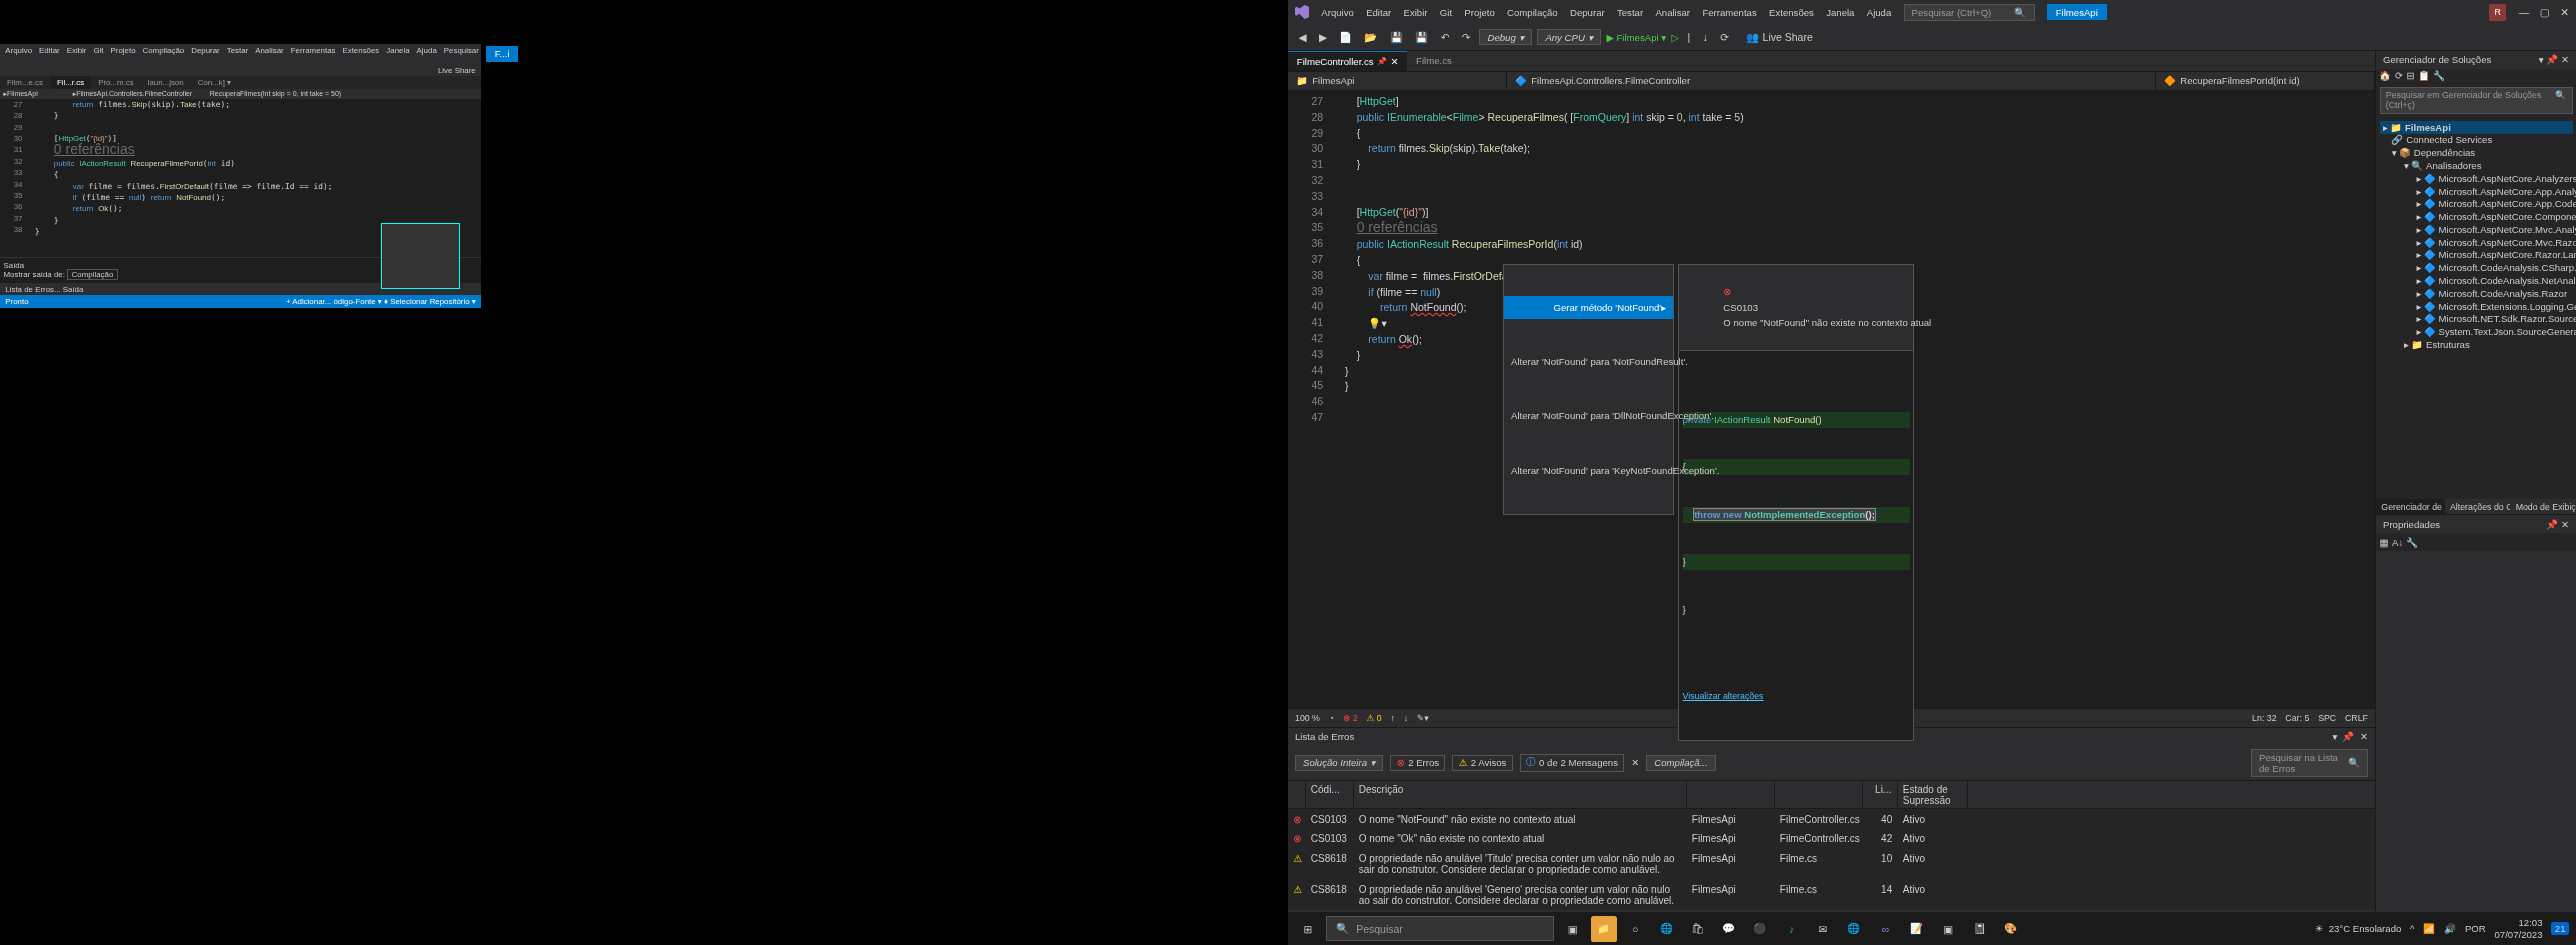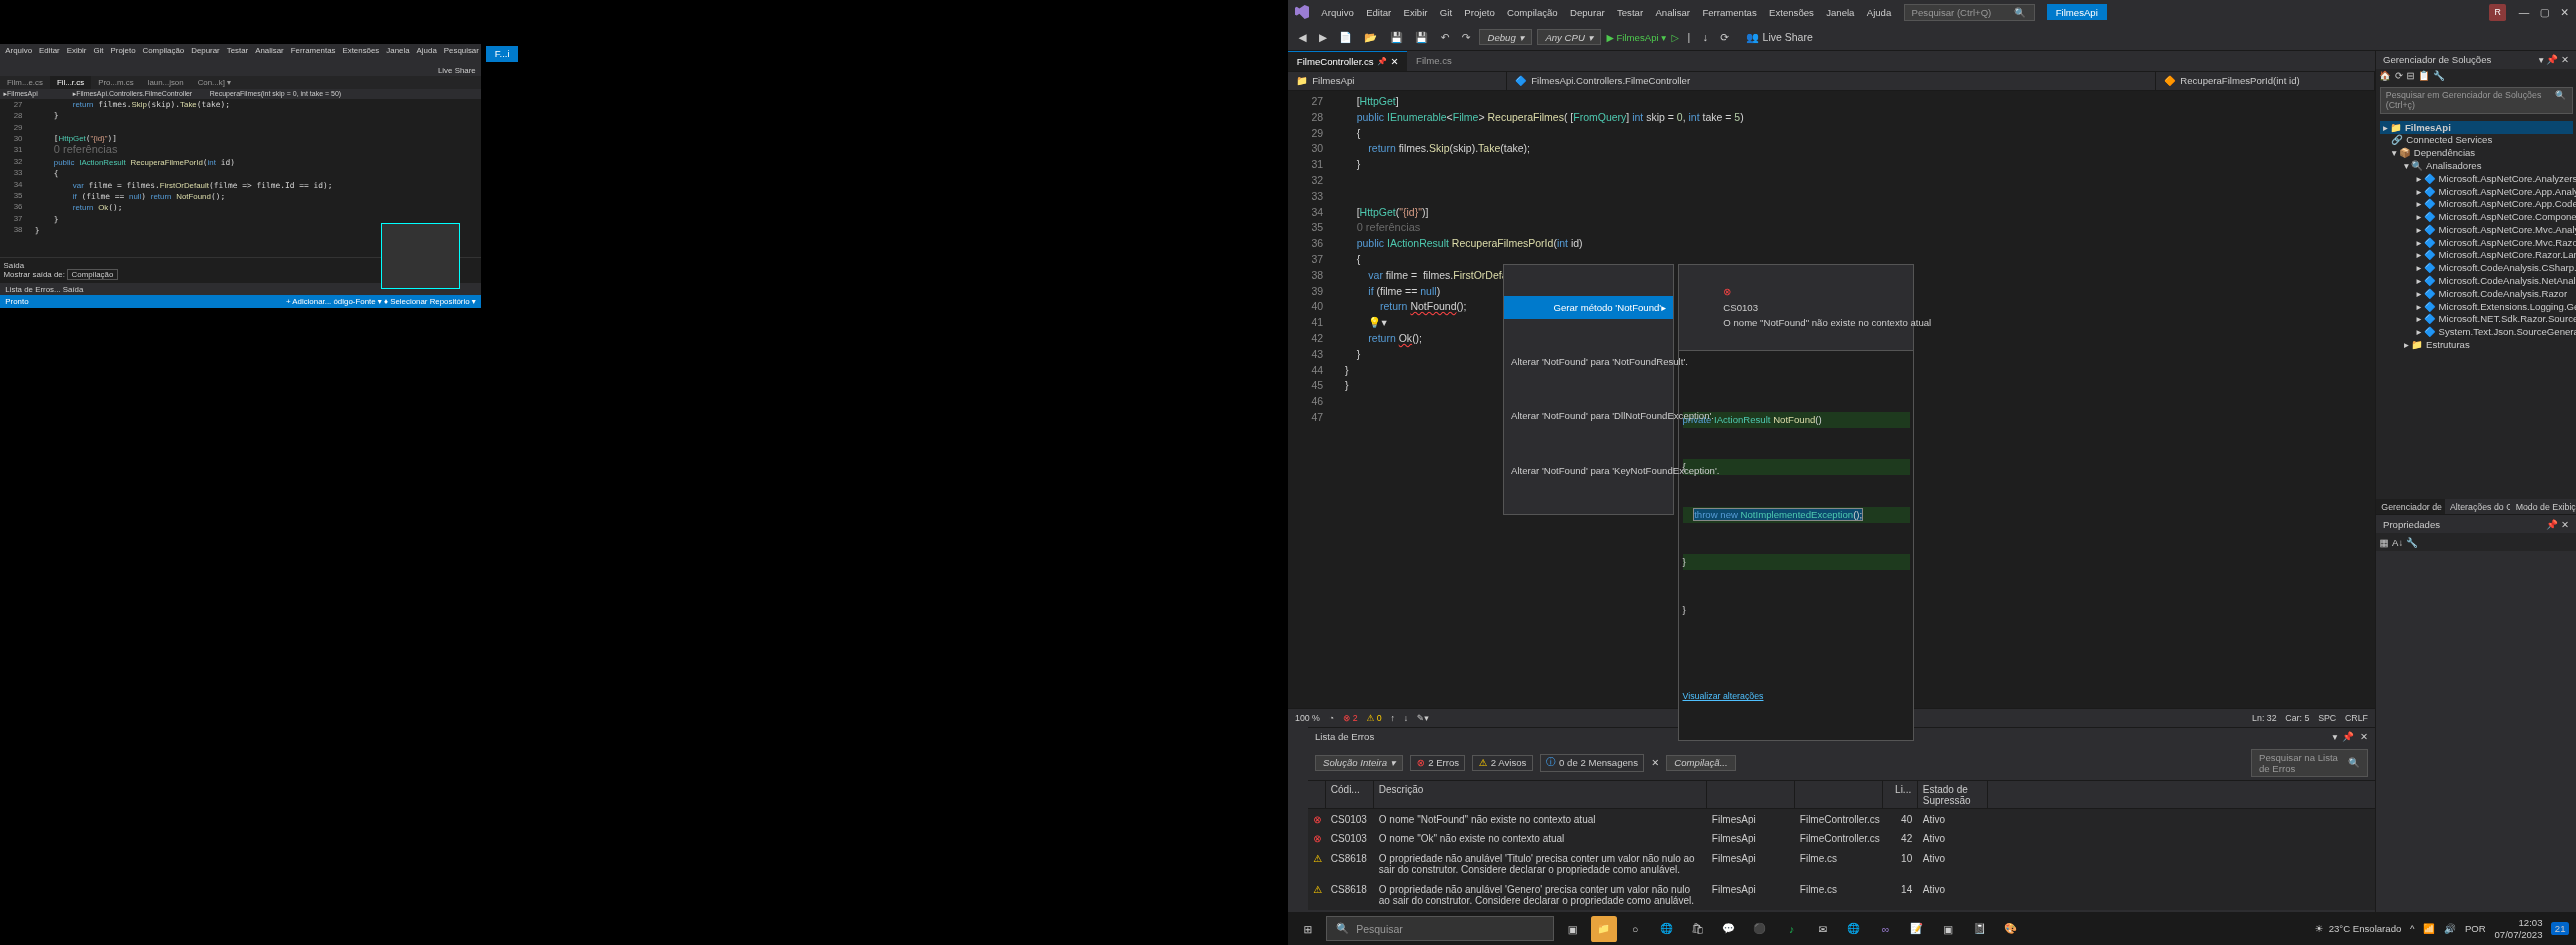--- a/index.html
+++ b/index.html
@@ -50,42 +50,42 @@
 
 .code-editor { flex: 1; display: flex; background: #1e1e1e; font-family: Consolas, monospace; font-size: 10.5px; position: relative; }
 .gutter { width: 44px; background: #1e1e1e; color: #858585; text-align: right; padding-right: 8.8px; line-height: 15.8px; padding-top: 3.5px; }
 .fold-gutter { width: 13px; background: #1e1e1e; }
 .code-content { flex: 1; white-space: pre; line-height: 15.8px; padding-top: 3.5px; color: #d4d4d4; position: relative; }
 .kw { color: #569cd6; }
 .type { color: #4ec9b0; }
 .str { color: #d69d85; }
 .method { color: #dcdcaa; }
 .num { color: #b5cea8; }
-.ref-txt { color: #6a6a6a; font-size: 11px; }
+.ref-txt { color: #6a6a6a; font-size: 14px; text-decoration: underline; }
 
 
 .quick-popup { position: absolute; top: 173px; left: 158px; background: #2d2d30; border: 0.9px solid #555; font-size: 9.6px; width: 171px; z-index: 10; }
 .quick-item { padding: 3.5px 7px; color: #ccc; }
 .quick-item.sel { background: #007acc; color: #fff; display: flex; justify-content: flex-end; }
 
 
 .err-tooltip { position: absolute; top: 173px; left: 333px; background: #2d2d30; border: 0.9px solid #555; padding: 3.5px 7px; font-size: 9.6px; color: #ccc; z-index: 9; width: 236px; }
 .err-icon { color: #f44; }
 
 
 .preview-box { position: absolute; top: 189px; left: 333px; width: 236px; background: #1e1e1e; border: 0.9px solid #555; font-family: Consolas, monospace; font-size: 9.6px; padding: 3.5px; z-index: 8; }
 .preview-link { color: #4fc1ff; text-decoration: underline; font-size: 8.8px; }
 .diff-add { background: #1e3a1e; }
-.hl-box { border: 0.9px solid #888; background: #0c4a6e; }
+.hl-box { border: 0.9px solid #888; background: #404040; font-weight: bold; }
 
 .editor-status { display: flex; align-items: center; background: #2d2d30; height: 19px; padding: 0 7px; font-size: 8.8px; gap: 8.8px; border-top: 0.9px solid #1a1a1a; }
 .editor-status .spacer { flex: 1; }
 
 
-.error-panel { background: #252526; border-top: 0.9px solid #1a1a1a; display: flex; flex-direction: column; margin-left: 20px; }
+.error-panel { background: #252526; border-top: 0.9px solid #1a1a1a; display: flex; flex-direction: column; }
 .err-header { display: flex; align-items: center; padding: 3.5px 7px; font-size: 9.6px; background: #2d2d30; }
 .err-toolbar { display: flex; align-items: center; gap: 7px; padding: 3.5px 7px; background: #2d2d30; border-bottom: 0.9px solid #1a1a1a; font-size: 9.6px; }
 .pill { border: 0.9px solid #555; padding: 1.8px 5.3px; display: flex; align-items: center; gap: 3.5px; }
 .err-table { flex: 1; font-size: 10px; }
 .err-thead { display: flex; background: #2d2d30; border-bottom: 0.9px solid #1a1a1a; }
 .err-th { padding: 2.6px 5.3px; border-right: 0.9px solid #1a1a1a; }
 .err-row { display: flex; padding: 1.8px 0; }
 .err-cell { padding: 2.6px 5.3px; overflow: hidden; }
 .c-icon { width: 17.5px; text-align: center; }
 .c-code { width: 48px; }

